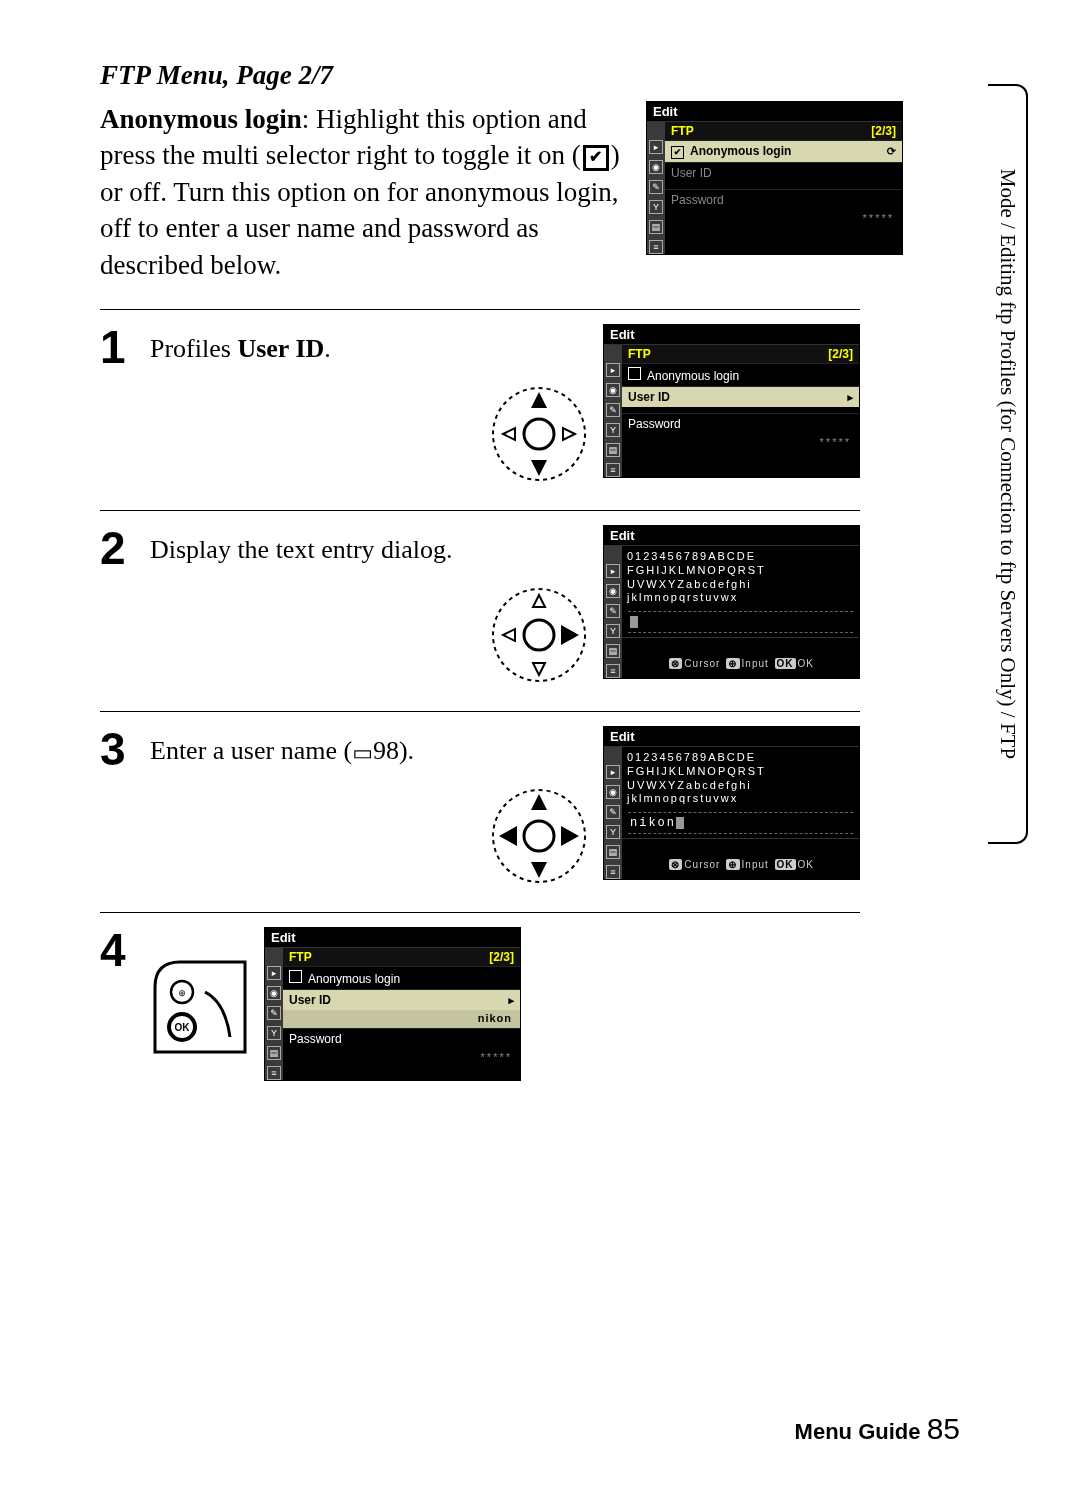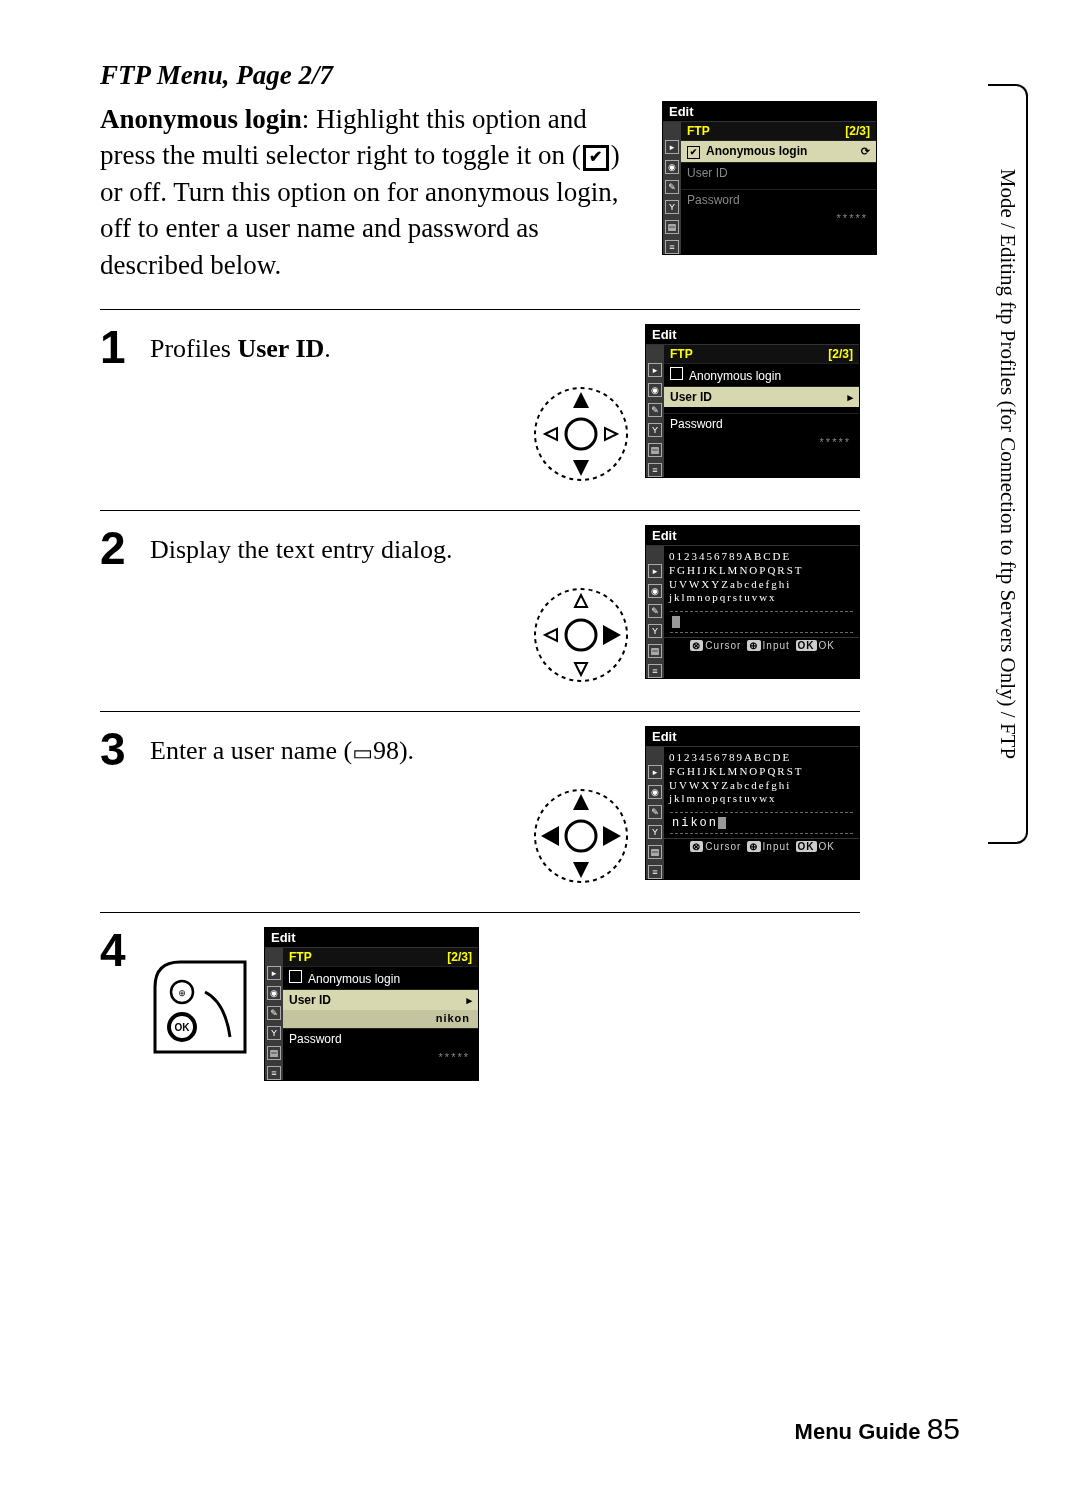--- a/index.html
+++ b/index.html
@@ -40,21 +40,21 @@
     font-weight:bold;
     font-style:italic;
     font-size:27px;
     margin-bottom:10px;
   }
   .intro{
     font-size:27px;
     line-height:1.35;
   }
   .intro b{font-weight:bold;}
-  .intro-block{display:flex; align-items:flex-start; gap:32px;}
+  .intro-block{display:flex; align-items:flex-start; gap:16px;}
   .intro-text{flex:0 0 530px;}
   hr.sep{
     border:none;
     border-top:1.5px solid #000;
     margin:26px 0 14px 0;
     width:760px;
   }
   .step{
     display:flex;
     align-items:flex-start;
@@ -80,21 +80,21 @@
     flex:1;
   }
   .step-text b{font-weight:bold;}
   .step-right{
     display:flex;
     align-items:flex-start;
     gap:14px;
   }
   
   .lcd{
-    width:215px;
+    width:257px;
     background:#000;
     color:#fff;
     font-family:Arial,Helvetica,sans-serif;
     font-size:12px;
     border:1px solid #000;
     box-sizing:border-box;
   }
   .lcd-inner{display:flex;}
   .lcd-iconcol{
     width:18px;
@@ -159,42 +159,42 @@
     color:#888;
     font-size:11px;
     letter-spacing:2px;
   }
   .lcd-val.hl{background:#c4c4a0;color:#000;font-weight:bold;letter-spacing:1px;}
   .lcd-textgrid{
     padding:4px 12px 2px 5px;
     color:#fff;
     letter-spacing:2.0px;
     font-size:11px;
-    font-family:Liberation Serif, serif;
+    font-family:Liberation Sans, sans-serif;
     line-height:1.25;
     white-space:pre;
   }
   .lcd-entry{
     margin:4px 6px;
     border-top:1px dashed #666;
     border-bottom:1px dashed #666;
     padding:3px 2px;
     min-height:14px;
     color:#fff;
     font-family:"Courier New",monospace;
     font-size:12px;
     letter-spacing:2px;
   }
   .lcd-entry .ecur{display:inline-block;width:8px;height:12px;background:#999;vertical-align:middle;}
   .lcd-foot{
     background:#000;
     color:#ccc;
     text-align:center;
     font-size:10px;
-    padding:2px 0 3px 0;
+    padding:20px 0 3px 0;
     letter-spacing:1px;
     border-top:1px solid #333;
   }
   .lcd-foot b{background:#ccc;color:#000;padding:0 2px;border-radius:2px;margin:0 2px;font-weight:bold;}
   
   .selector{
     width:100px;height:100px;
     position:relative;
     margin-top:60px;
   }

